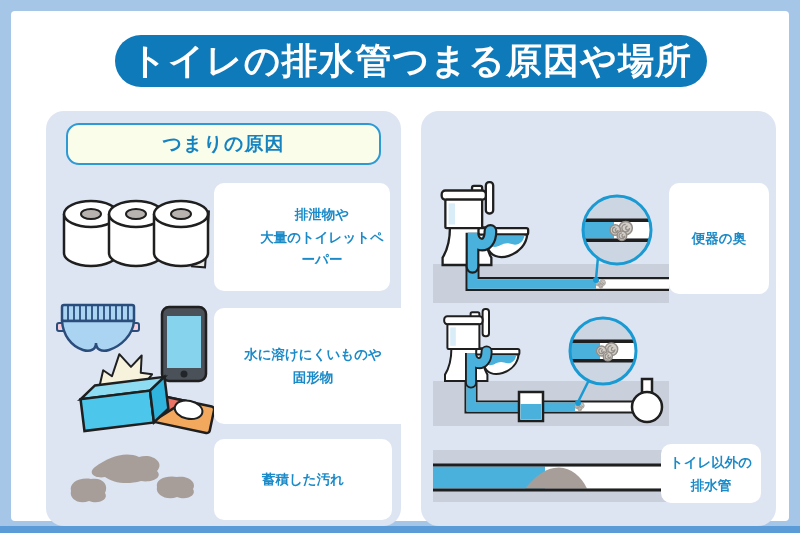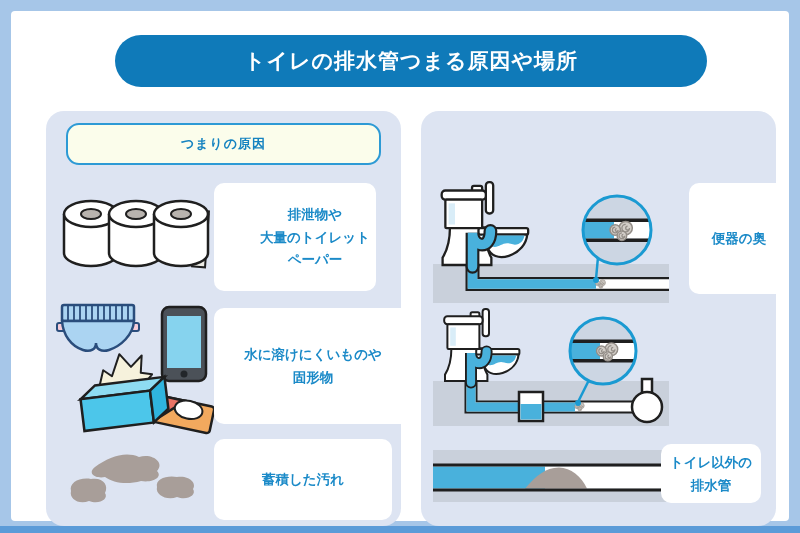--- a/index.html
+++ b/index.html
@@ -16,40 +16,40 @@
     background:var(--outer-border);
   }
   .frame{position:absolute;inset:0;background:var(--outer-border);}
   .bottom-accent{position:absolute;left:0;right:0;bottom:0;height:7px;background:var(--bottom-accent);}
   .card{position:absolute;left:11px;top:11px;right:11px;bottom:12px;background:var(--card-bg);border-radius:4px;}
   .title-pill{
     position:absolute;left:104px;top:24px;width:592px;height:52px;
     background:var(--title-bg);border-radius:27px;
     display:flex;align-items:center;justify-content:center;
   }
-  .title-pill span{color:var(--title-text);font-size:21px;font-weight:bold;letter-spacing:1px;}
+  .title-pill span{color:var(--title-text);font-size:36px;font-weight:bold;letter-spacing:1px;}
   .panel{position:absolute;top:100px;width:355px;height:415px;background:var(--panel-bg);border-radius:18px;}
   .panel-left{left:35px;}
   .panel-right{left:410px;}
   .panel-header{
     position:absolute;left:20px;top:12px;width:315px;height:42px;box-sizing:border-box;
     background:var(--header-bg);border:2.5px solid var(--header-border);border-radius:13px;
     display:flex;align-items:center;justify-content:center;
   }
-  .panel-header span{color:#1583c0;font-size:13px;font-weight:bold;letter-spacing:1px;}
+  .panel-header span{color:#1583c0;font-size:19px;font-weight:bold;letter-spacing:1px;}
   .textbox{
     position:absolute;background:#fff;border-radius:10px;
     display:flex;align-items:center;justify-content:center;text-align:center;
     color:var(--blue-text);font-size:13.5px;font-weight:bold;line-height:1.7;
     white-space:pre-line;padding:4px;box-sizing:border-box;
   }
-  .tb-l1{left:168px;top:72px;width:162px;height:108px;padding-left:44px;}
+  .tb-l1{left:168px;top:72px;width:176px;height:108px;padding-left:44px;}
   .tb-l2{left:168px;top:197px;width:198px;height:116px;}
   .tb-l3{left:168px;top:328px;width:178px;height:81px;}
-  .tb-r1{left:248px;top:72px;width:100px;height:111px;margin-left:20px;}
+  .tb-r1{left:248px;top:72px;width:100px;height:111px;}
   .tb-r2{left:248px;top:200px;width:100px;height:124px;}
   .tb-r3{left:240px;top:333px;width:100px;height:59px;}
   .illus{position:absolute;}
   .il-rolls{left:15px;top:70px;width:150px;height:105px;}
   .il-solids{left:8px;top:188px;width:162px;height:142px;}
   .il-dirt{left:15px;top:330px;width:145px;height:78px;}
   .il-r1{left:12px;top:66px;width:236px;height:126px;}
   .il-r2{left:12px;top:196px;width:236px;height:132px;}
   .il-r3{left:12px;top:336px;width:240px;height:58px;}
   svg{display:block;width:100%;height:100%;}

